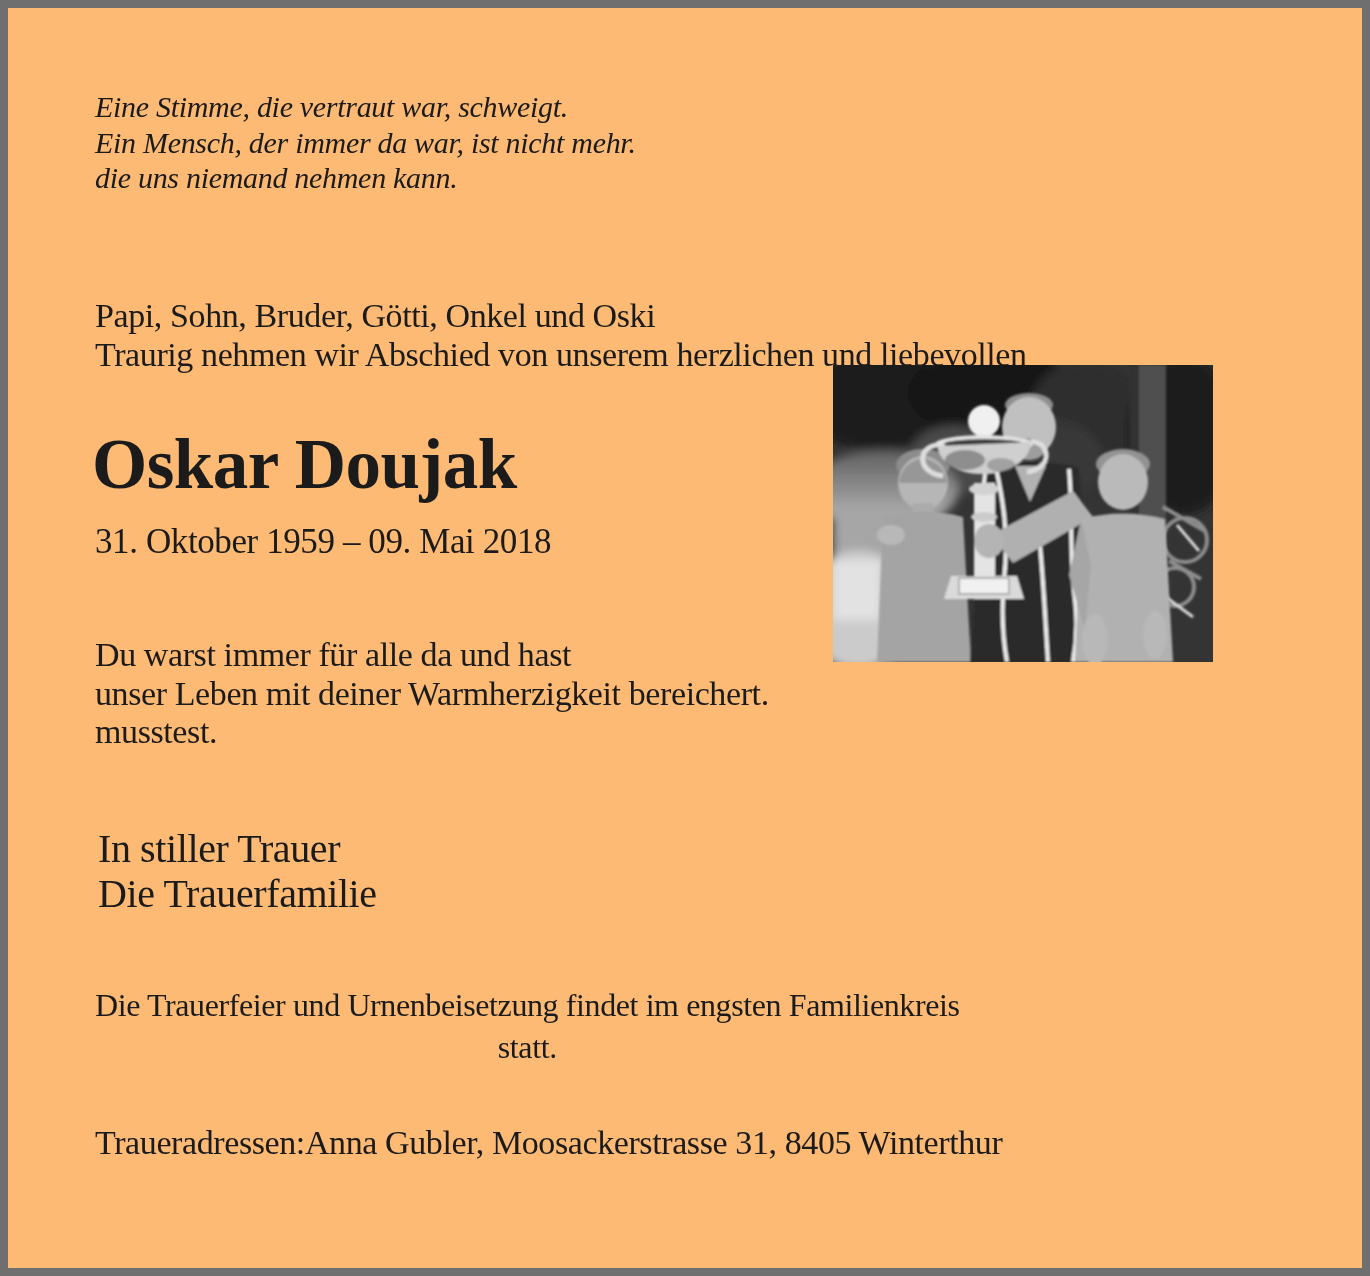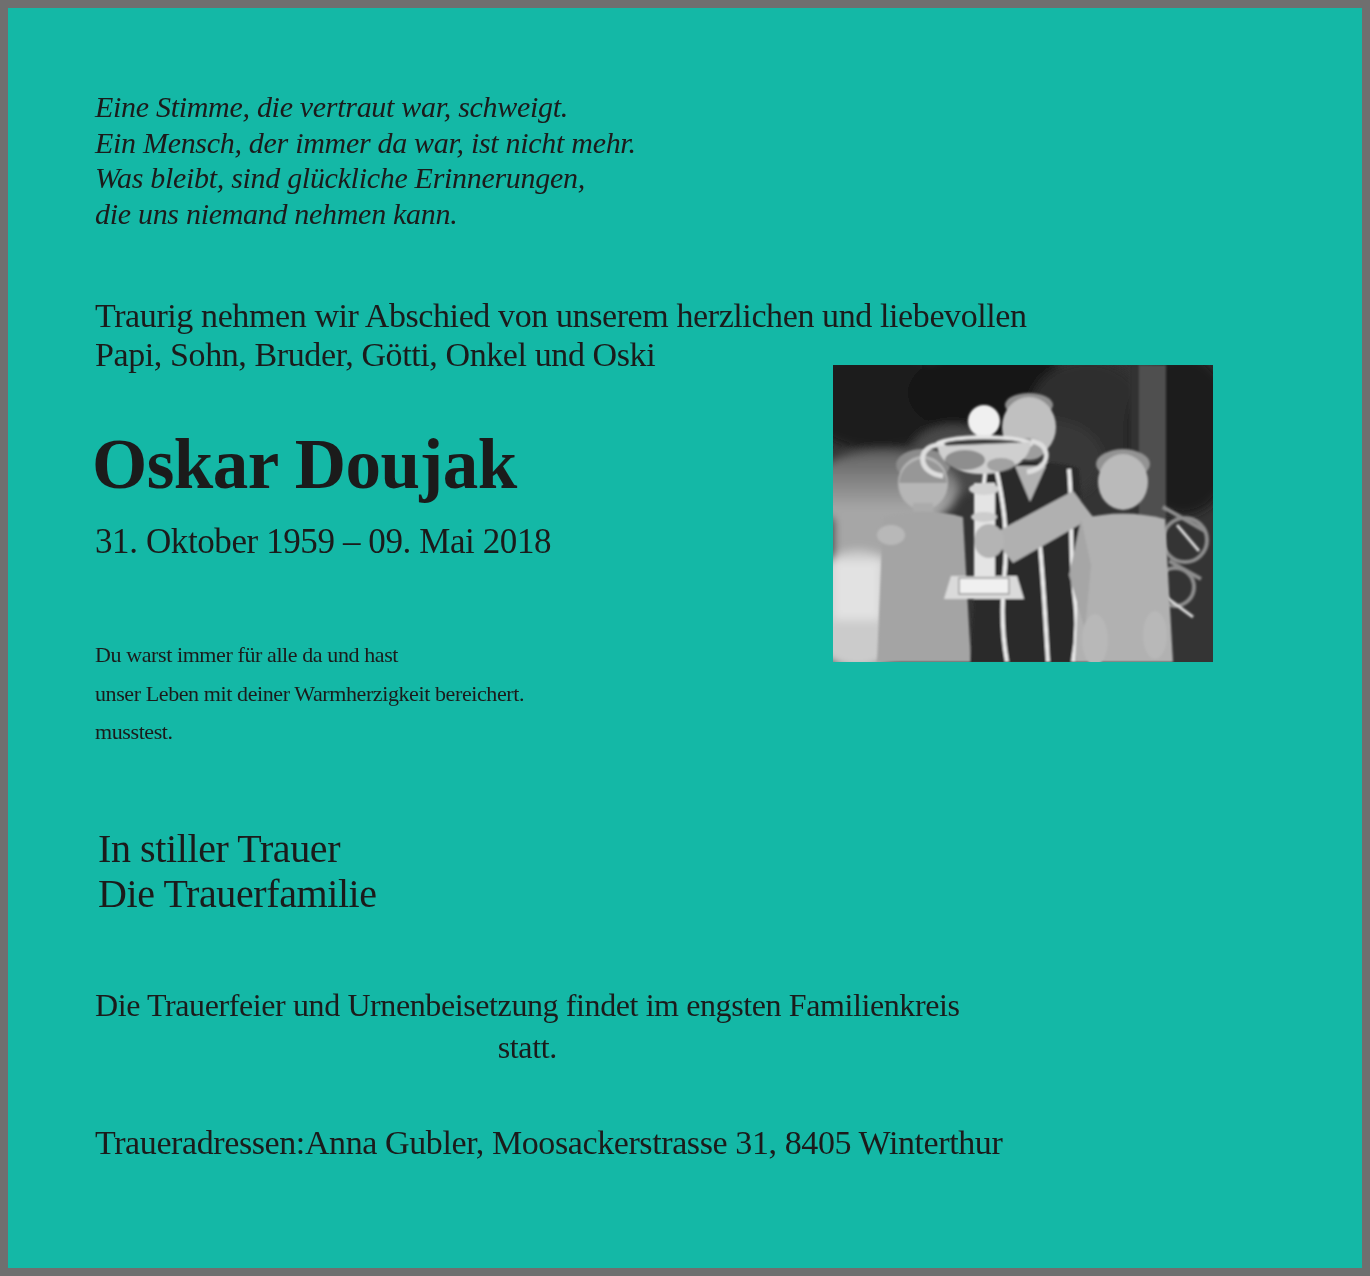--- a/index.html
+++ b/index.html
@@ -1,19 +1,19 @@
 <!DOCTYPE html>
 <html lang="de"><head>
 <meta charset="utf-8">
 <style>
   html,body{margin:0;padding:0;background:#ffffff;}
   .page{
     position:relative;
     width:1370px;height:1276px;
-    background:#14b8a6;
+    background:#fdba74;
     overflow:hidden;
     font-family:"Liberation Serif","DejaVu Serif",serif;
     color:#1b1b1b;
   }
   .page::after{
     content:"";position:absolute;inset:0;
     border:8px solid #6f6f6f;
     pointer-events:none;
   }
   .abs{position:absolute;}
@@ -44,21 +44,21 @@
     letter-spacing:-0.4px;
     white-space:nowrap;
   }
   .photo{
     left:833px;top:365px;
     width:380px;height:297px;
   }
   .photo svg{display:block;width:100%;height:100%;}
   .bodytext{
     left:95px;top:636px;
-    font-size:22px;line-height:38.5px;
+    font-size:34px;line-height:38.5px;
     letter-spacing:-0.4px;
     white-space:nowrap;
   }
   .mourning{
     left:98px;top:826px;
     font-size:40px;line-height:45px;
     letter-spacing:-0.4px;
     white-space:nowrap;
   }
   .service{
@@ -77,27 +77,26 @@
   }
 </style>
 </head>
 <body>
 
 <div class="page">
 
   <div class="abs poem">
     <div>Eine Stimme, die vertraut war, schweigt.</div>
     <div>Ein Mensch, der immer da war, ist nicht mehr.</div>
-    <div>Was bleibt, sind glückliche Erinnerungen,</div>
     <div>die uns niemand nehmen kann.</div>
   </div>
 
   <div class="abs intro">
+    <div>Papi, Sohn, Bruder, Götti, Onkel und Oski</div>
     <div>Traurig nehmen wir Abschied von unserem herzlichen und liebevollen</div>
-    <div>Papi, Sohn, Bruder, Götti, Onkel und Oski</div>
   </div>
 
   <div class="abs photo">
     <svg viewBox="0 0 380 297" preserveAspectRatio="none">
       <defs>
         <filter id="b1" x="-20%" y="-20%" width="140%" height="140%">
             <feGaussianBlur stdDeviation="1.2"></feGaussianBlur>
           </filter>
         <filter id="b2" x="-30%" y="-30%" width="160%" height="160%">
             <feGaussianBlur stdDeviation="5"></feGaussianBlur>

